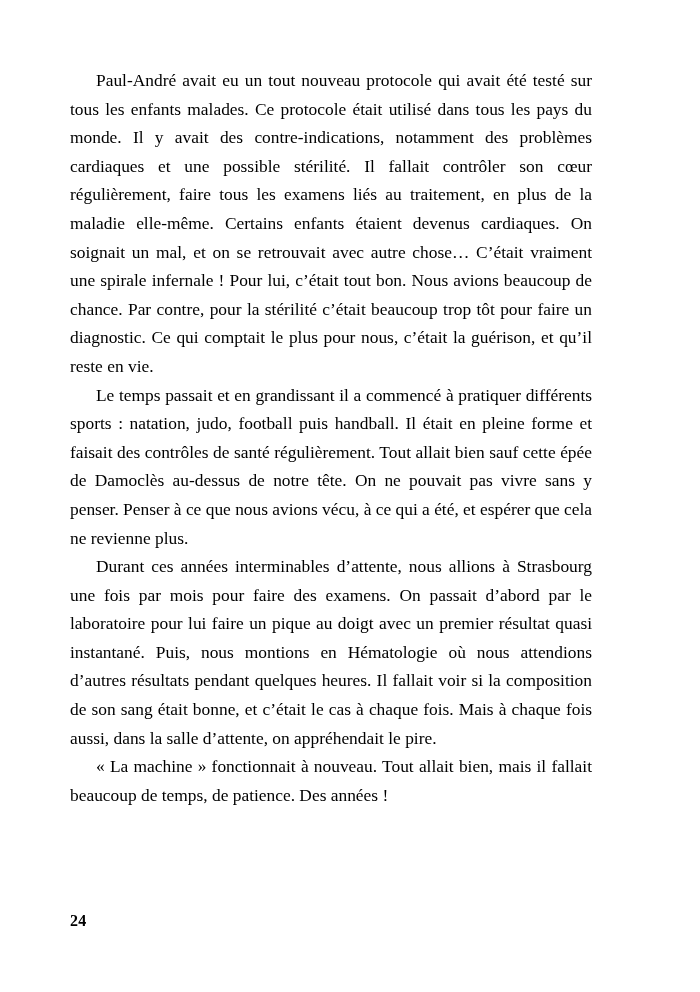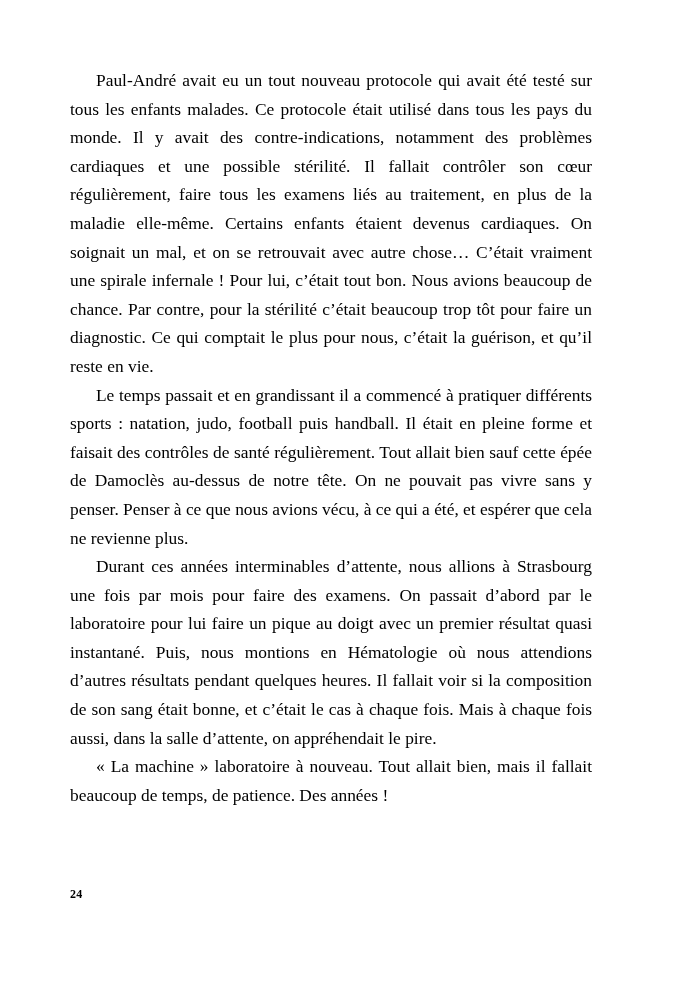--- a/index.html
+++ b/index.html
@@ -31,30 +31,30 @@
     text-align: justify;
     text-justify: inter-word;
     font-size: 17.4px;
     line-height: 28.6px;
     text-indent: 26px;
     hyphens: none;
   }
   .page-number {
     position: absolute;
     left: 70px;
-    top: 887px;
-    font-size: 12px;
+    top: 912px;
+    font-size: 16px;
     font-weight: bold;
     letter-spacing: 0.3px;
   }
 </style>
 </head>
 <body>
 
 <div class="page">
   <div class="text-column">
     <p class="para">Paul-André avait eu un tout nouveau protocole qui avait été testé sur tous les enfants malades. Ce protocole était utilisé dans tous les pays du monde. Il y avait des contre-indications, notamment des problèmes cardiaques et une possible stérilité. Il fallait contrôler son cœur régulièrement, faire tous les examens liés au traitement, en plus de la maladie elle-même. Certains enfants étaient devenus cardiaques. On soignait un mal, et on se retrouvait avec autre chose… C’était vraiment une spirale infernale ! Pour lui, c’était tout bon. Nous avions beaucoup de chance. Par contre, pour la stérilité c’était beaucoup trop tôt pour faire un diagnostic. Ce qui comptait le plus pour nous, c’était la guérison, et qu’il reste en vie.</p>
     <p class="para">Le temps passait et en grandissant il a commencé à pratiquer différents sports : natation, judo, football puis handball. Il était en pleine forme et faisait des contrôles de santé régulièrement. Tout allait bien sauf cette épée de Damoclès au-dessus de notre tête. On ne pouvait pas vivre sans y penser. Penser à ce que nous avions vécu, à ce qui a été, et espérer que cela ne revienne plus.</p>
     <p class="para">Durant ces années interminables d’attente, nous allions à Strasbourg une fois par mois pour faire des examens. On passait d’abord par le laboratoire pour lui faire un pique au doigt avec un premier résultat quasi instantané. Puis, nous montions en Hématologie où nous attendions d’autres résultats pendant quelques heures. Il fallait voir si la composition de son sang était bonne, et c’était le cas à chaque fois. Mais à chaque fois aussi, dans la salle d’attente, on appréhendait le pire.</p>
-    <p class="para">« La machine » laboratoire à nouveau. Tout allait bien, mais il fallait beaucoup de temps, de patience. Des années !</p>
+    <p class="para">« La machine » fonctionnait à nouveau. Tout allait bien, mais il fallait beaucoup de temps, de patience. Des années !</p>
   </div>
   <div class="page-number">24</div>
 </div>
 
 </body></html>

